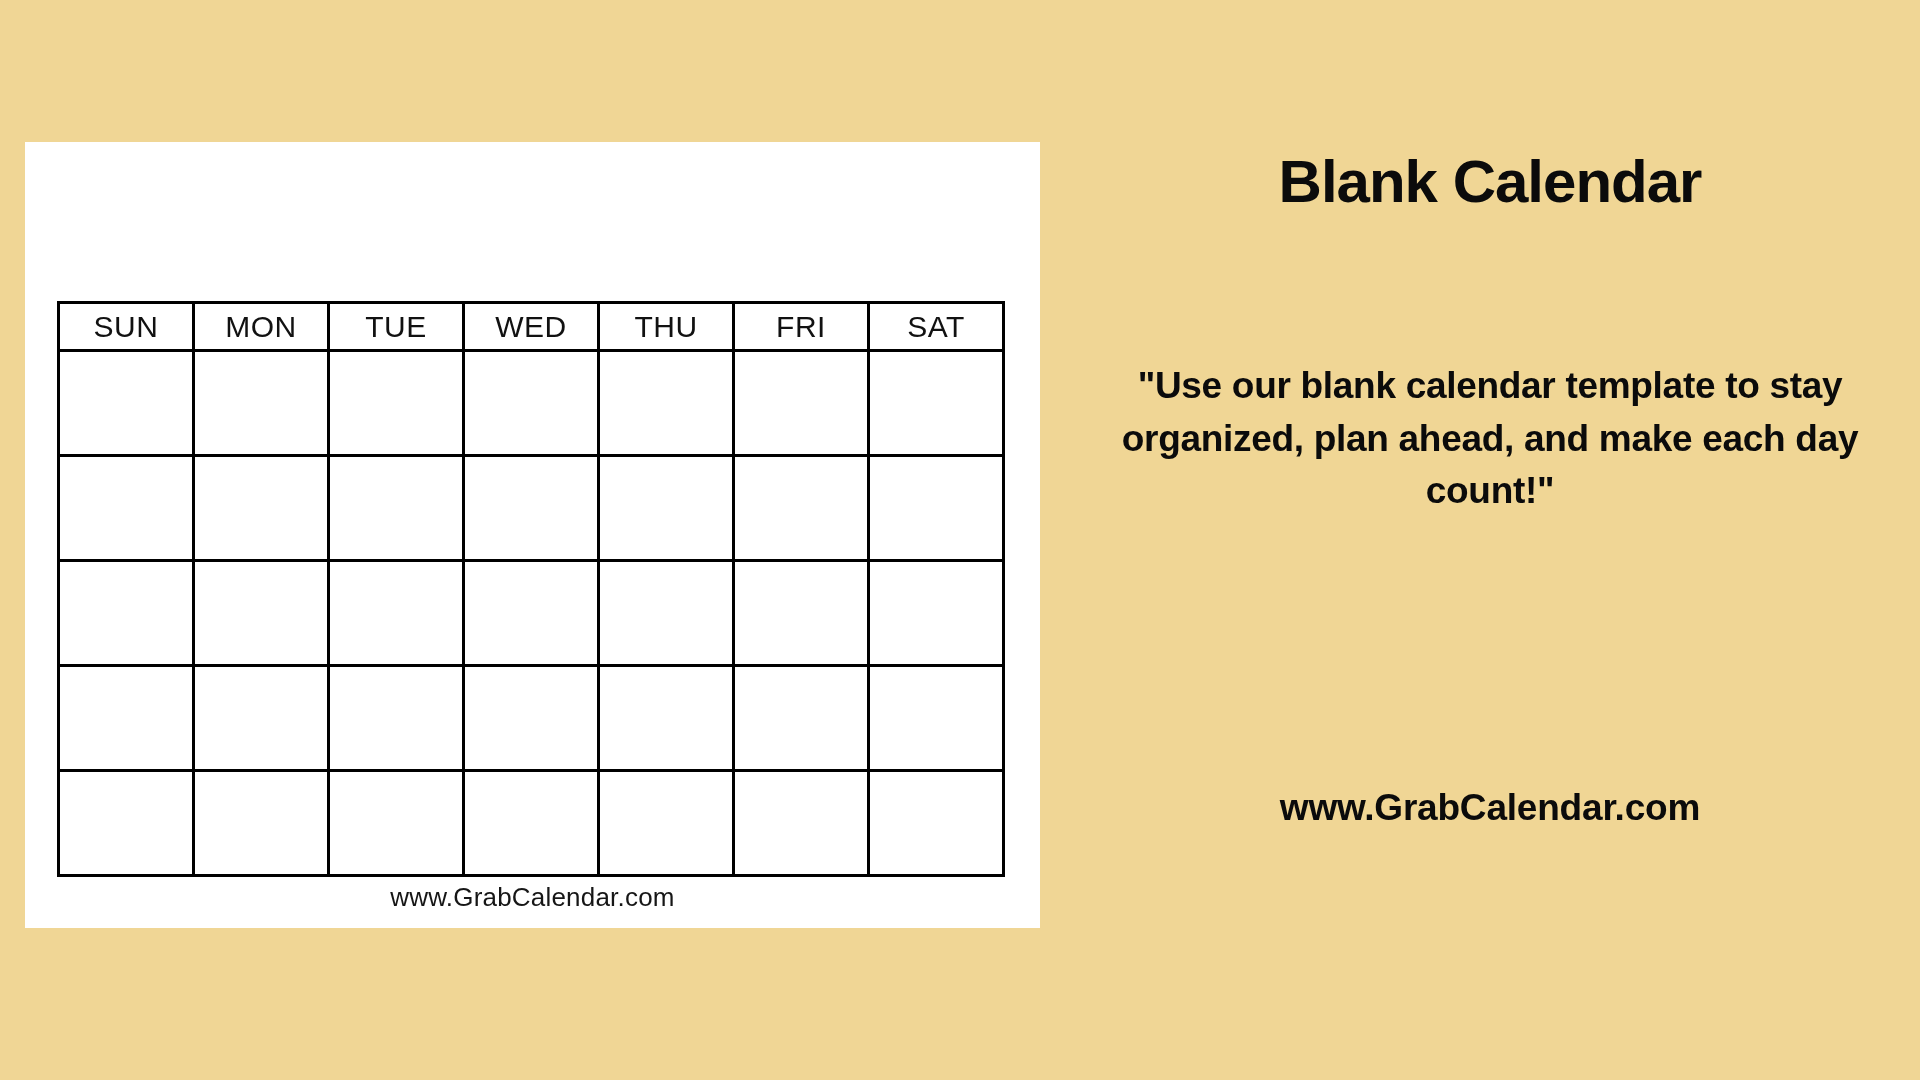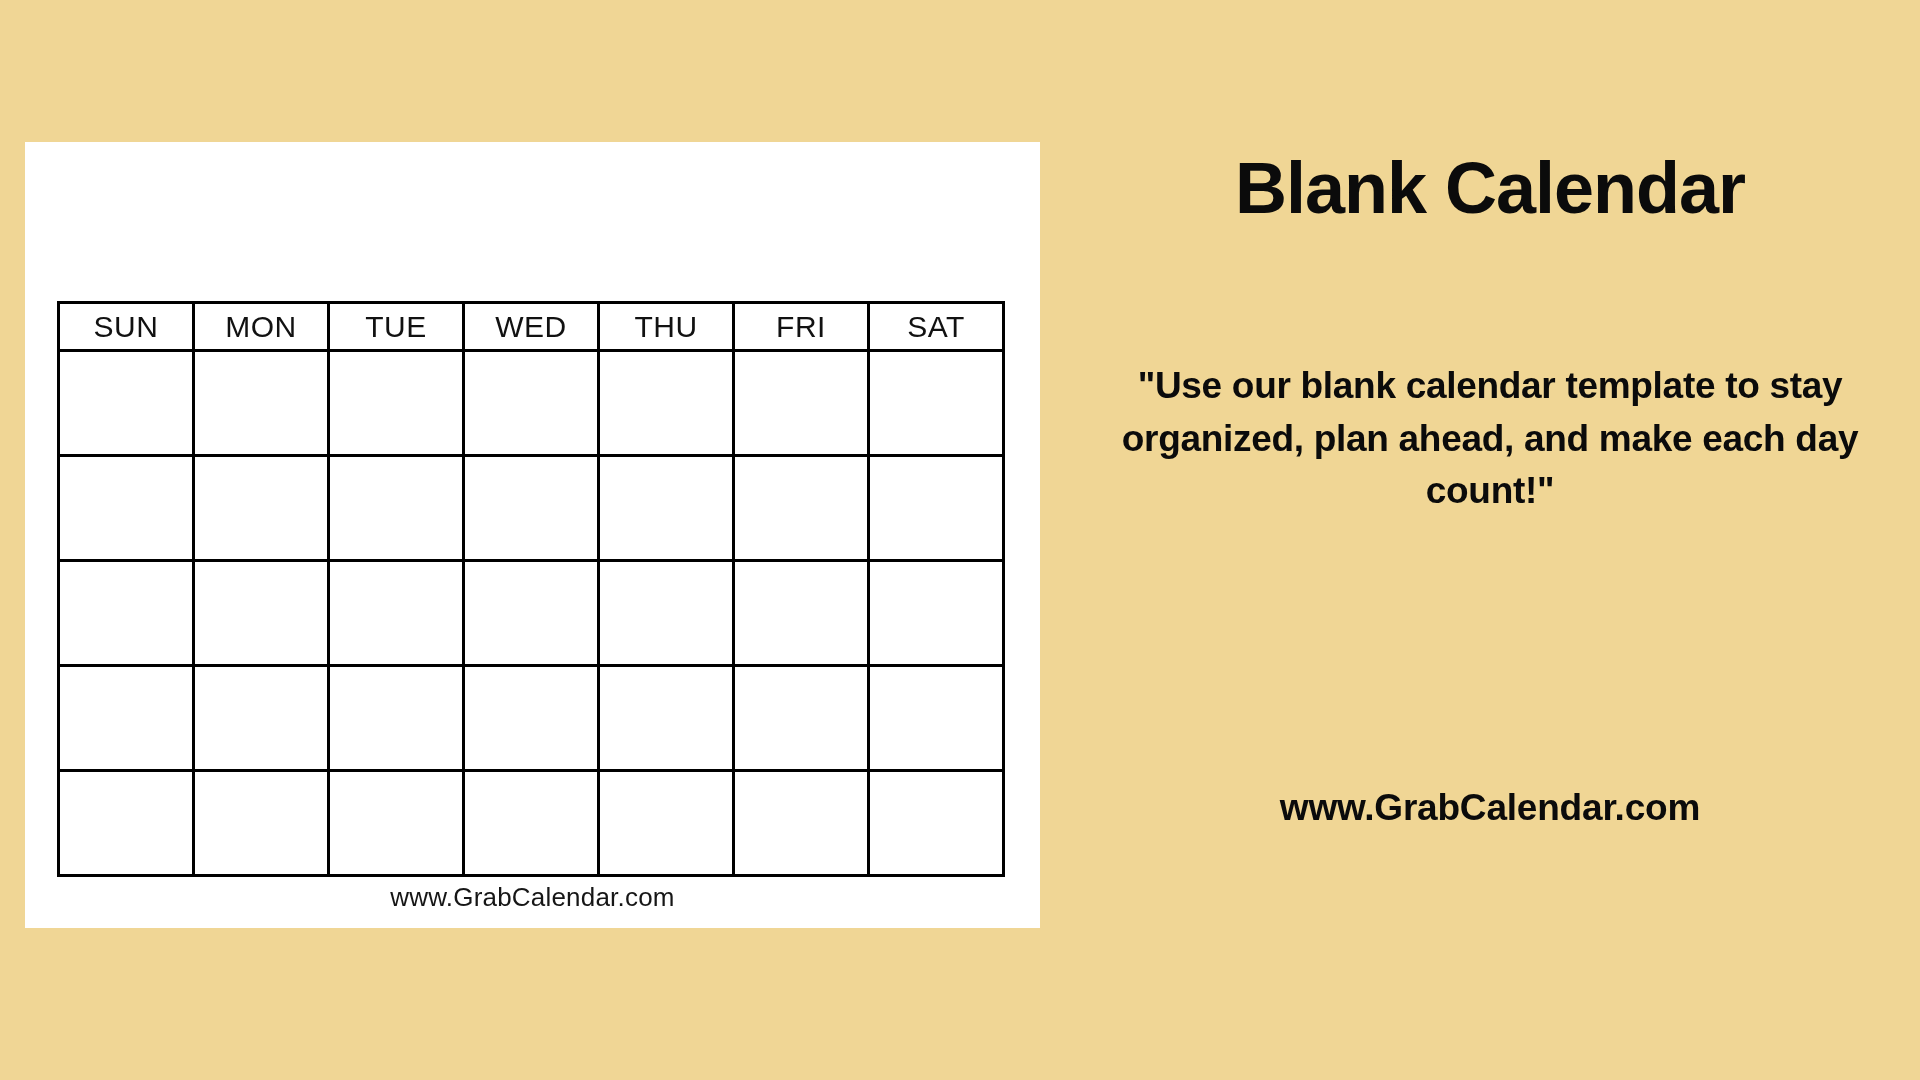--- a/index.html
+++ b/index.html
@@ -94,21 +94,21 @@
   }
 
   .headline {
     position: absolute;
     left: 0;
     top: 10px;
     width: 820px;
     text-align: center;
     font-family: "Liberation Sans", sans-serif;
     font-weight: 700;
-    font-size: 72px;
+    font-size: 60px;
     line-height: 1.0;
     letter-spacing: -1px;
     color: #0b0b0b;
     white-space: nowrap;
   }
 
   .quote {
     position: absolute;
     left: 10px;
     top: 218px;

